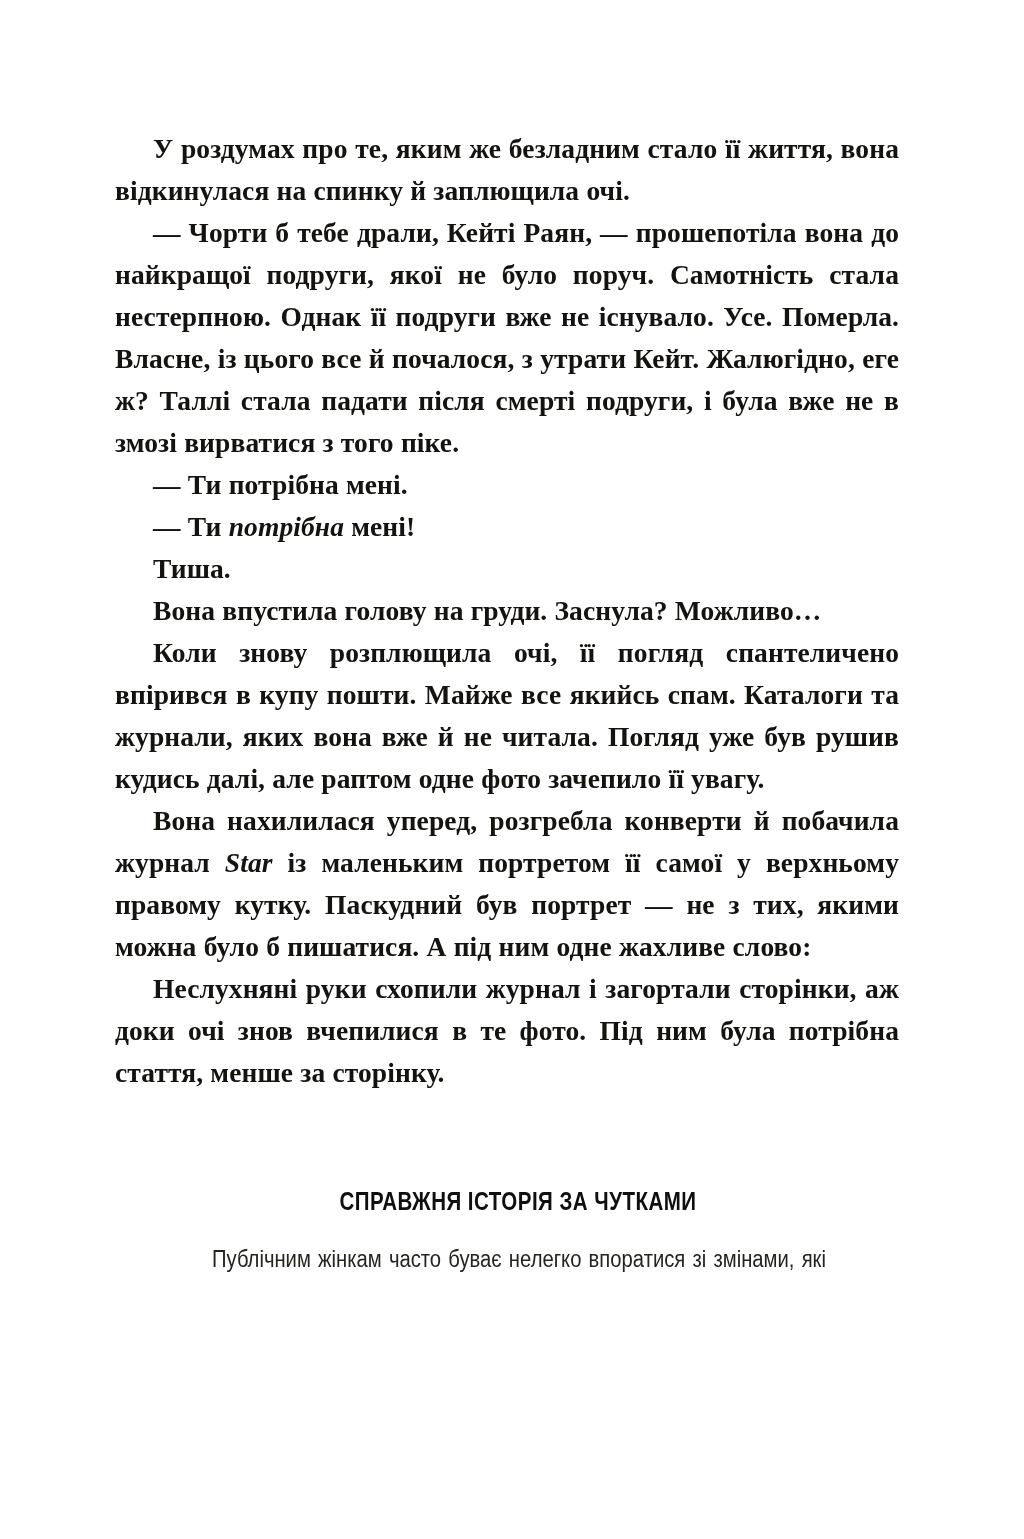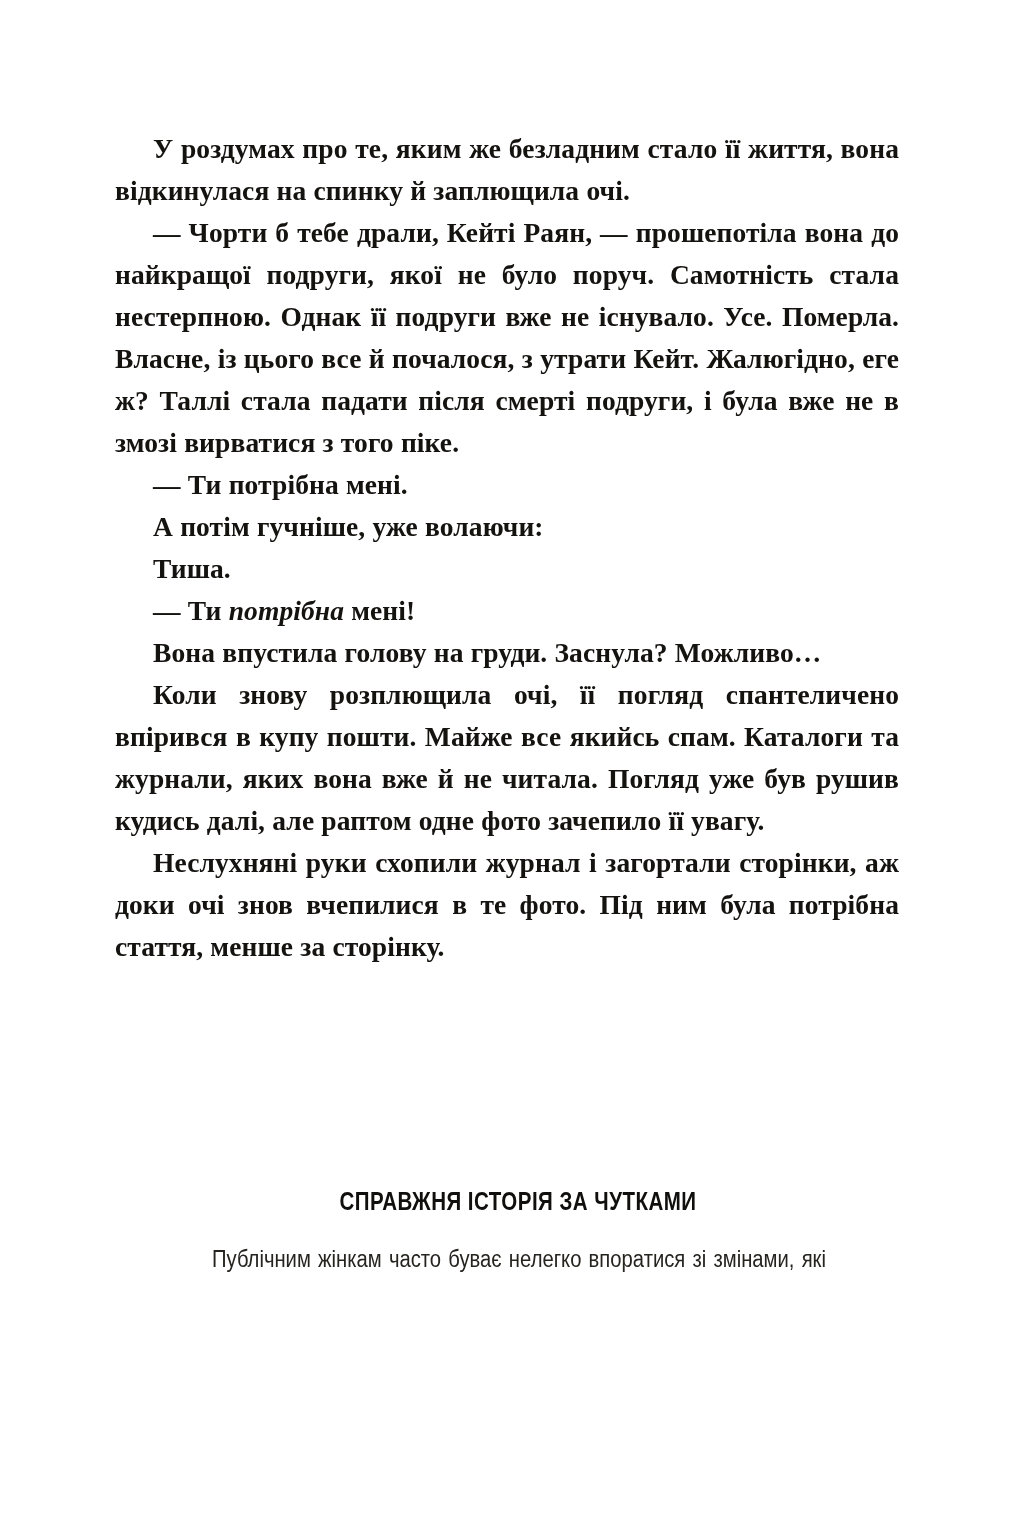--- a/index.html
+++ b/index.html
@@ -150,30 +150,30 @@
 <div class="page">
 
   <div class="body-column">
 
     <p class="para indent">У роздумах про те, яким же безладним стало її життя, вона відкинулася на спинку й заплющила очі.</p>
 
     <p class="para indent">— Чорти б тебе драли, Кейті Раян, — прошепотіла вона до найкращої подруги, якої не було поруч. Самотність стала нестерпною. Однак її подруги вже не існувало. Усе. Померла. Власне, із цього все й почалося, з утрати Кейт. Жалюгідно, еге ж? Таллі стала падати після смерті подруги, і була вже не в змозі вирватися з того піке.</p>
 
     <p class="para indent">— Ти потрібна мені.</p>
 
-    <p class="para indent">А потім гучніше, уже волаючи:</p>
+
+    <p class="para indent"><span>— Ти </span><em class="ital">потрібна</em><span> мені!</span></p>
 
     <p class="para indent">Тиша.</p>
-
-    <p class="para indent"><span>— Ти </span><em class="ital">потрібна</em><span> мені!</span></p>
 
     <p class="para indent">Вона впустила голову на груди. Заснула? Можливо…</p>
 
     <p class="para indent">Коли знову розплющила очі, її погляд спантеличено впірився в купу пошти. Майже все якийсь спам. Каталоги та журнали, яких вона вже й не читала. Погляд уже був рушив кудись далі, але раптом одне фото зачепило її увагу.</p>
 
+    <p class="para indent"><span>Вона нахилилася уперед, розгребла конверти й побачила журнал </span><em class="ital">Star</em><span> із маленьким портретом її самої у верхньому правому кутку. Паскудний був портрет — не з тих, якими можна було б пишатися. А під ним одне жахливе слово:</span></p>
 
 
     <p class="para indent">Неслухняні руки схопили журнал і загортали сторінки, аж доки очі знов вчепилися в те фото. Під ним була потрібна стаття, менше за сторінку.</p>
   </div>
 
   <div class="article">
     <h2 class="article-heading">СПРАВЖНЯ ІСТОРІЯ ЗА ЧУТКАМИ</h2>
     <p class="article-body">Публічним жінкам часто буває нелегко впоратися зі змінами, які приносить вік. І, здається, Таллі Гарт не стала винятком. Від двадцятирічної Мари Раян, похресниці колишньої зірки феноменального токшоу «Дівоча година», ми отри-</p>
   </div>
 

